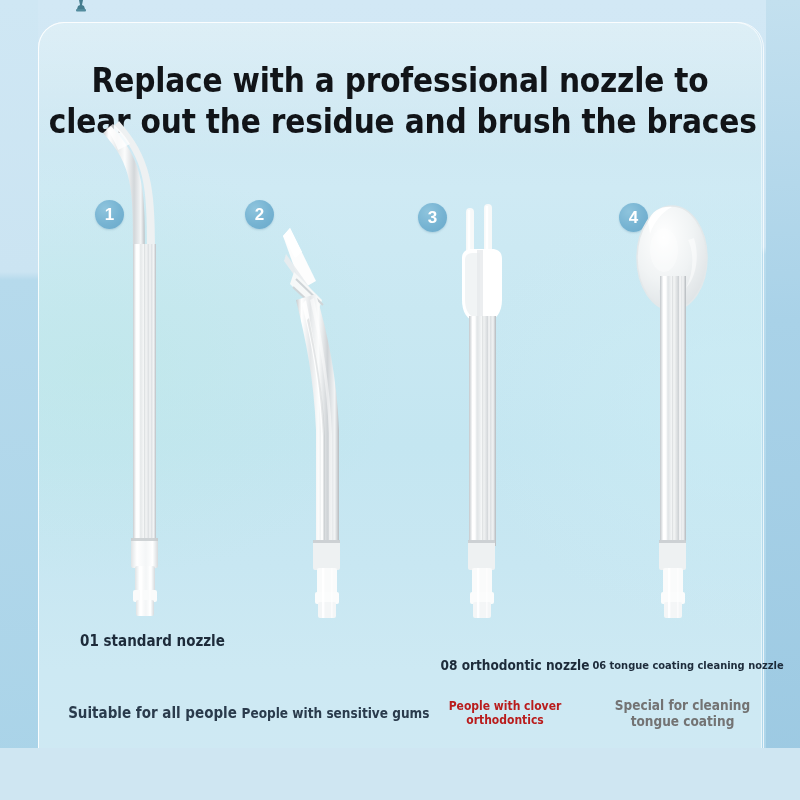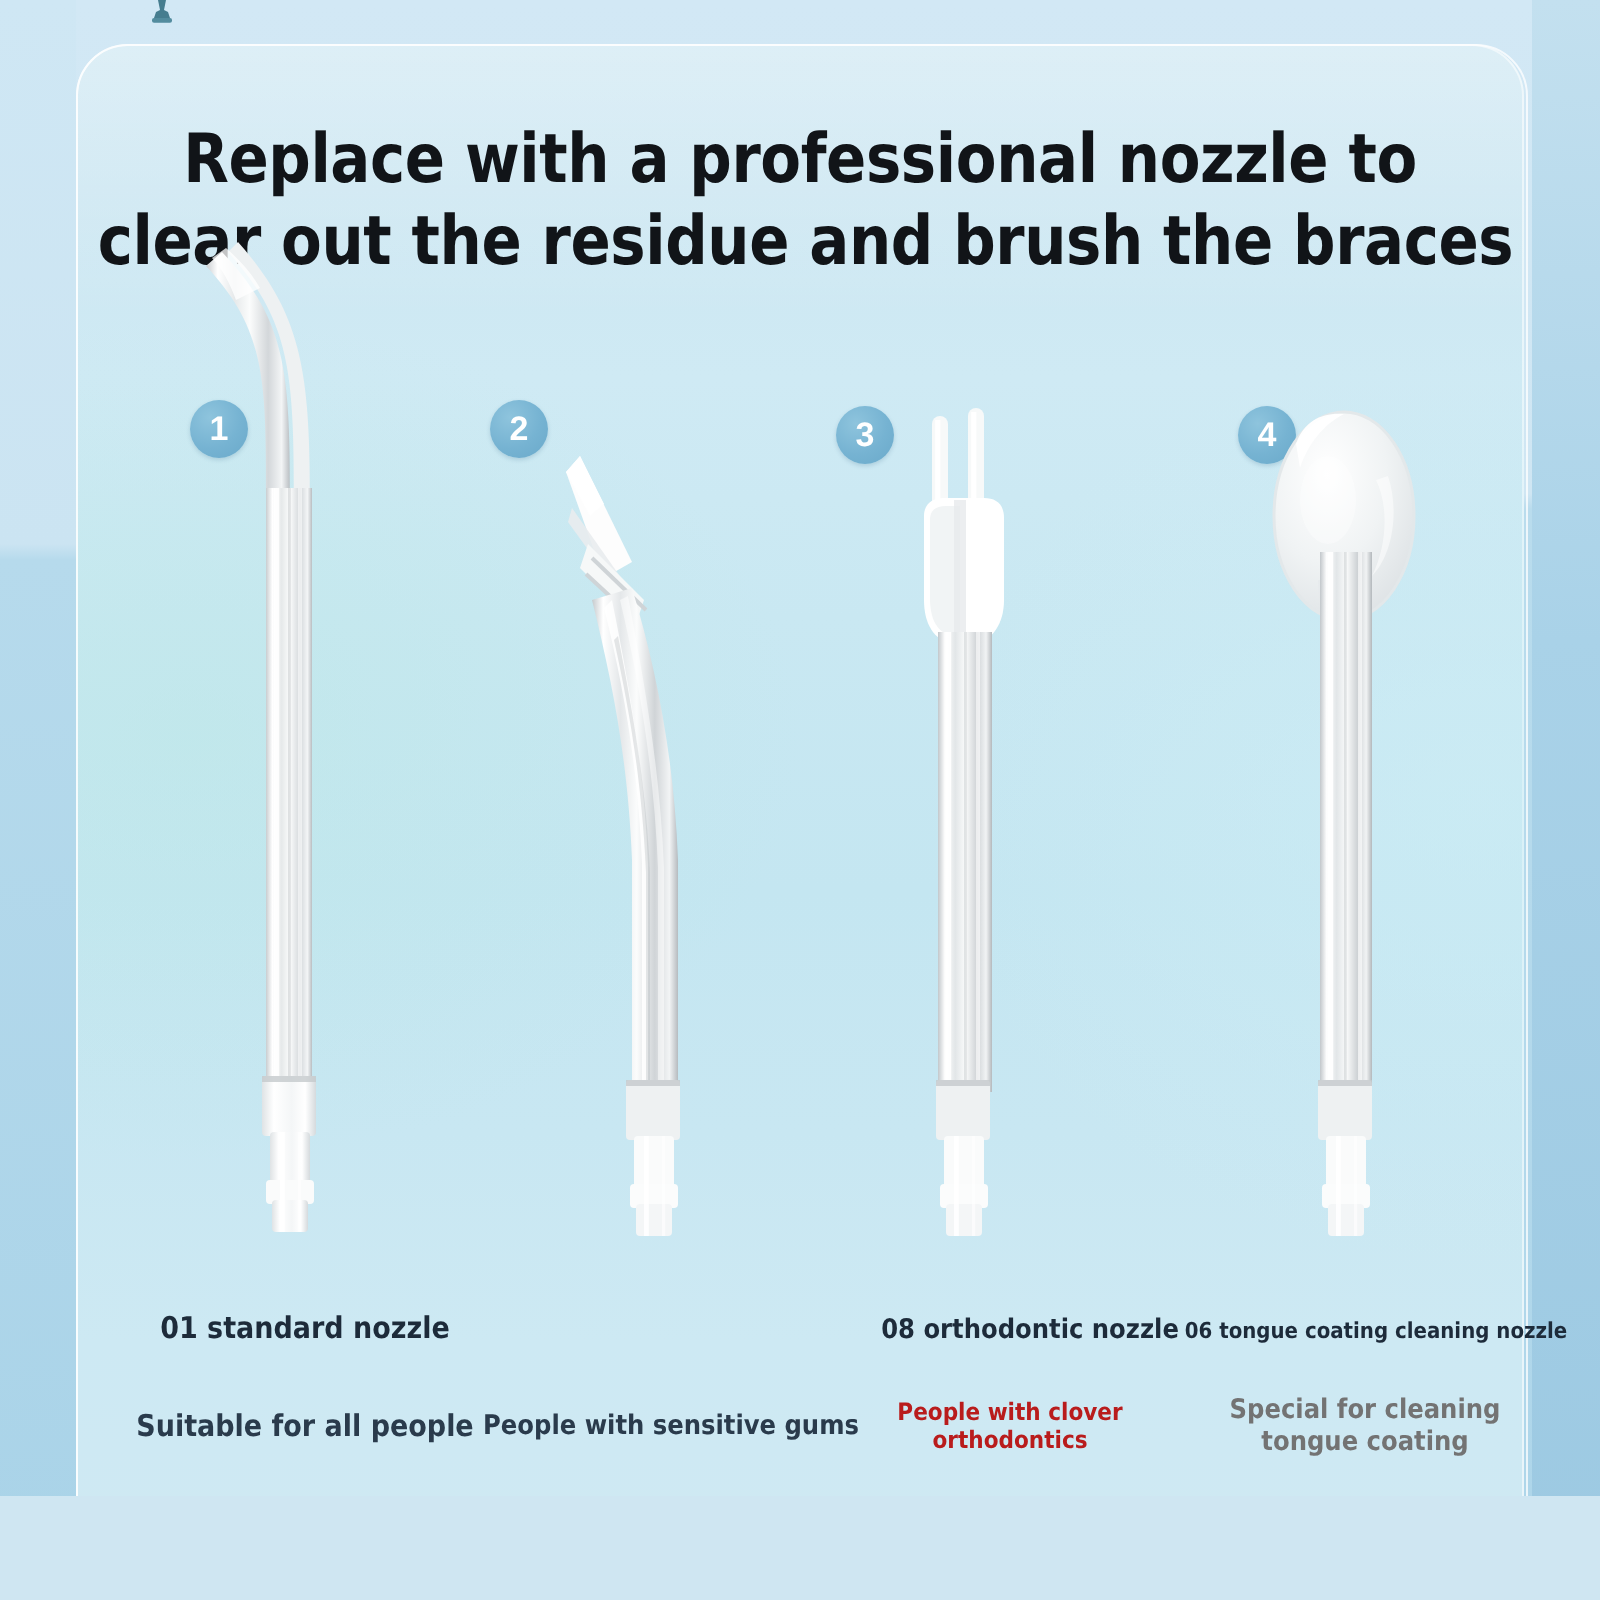--- a/index.html
+++ b/index.html
@@ -263,21 +263,21 @@
       <rect x="59" y="540" width="27" height="30" rx="2" fill="#eef1f2"></rect>
       <rect x="59" y="540" width="27" height="3" fill="#c4c9cc" opacity=".8"></rect>
       <rect x="63" y="568" width="20" height="28" rx="2" fill="#fafbfb"></rect>
       <rect x="61" y="592" width="24" height="12" rx="2" fill="#fbfcfc"></rect>
       <rect x="64" y="602" width="18" height="16" rx="2" fill="#f4f6f7"></rect>
       <rect x="68" y="568" width="2.4" height="50" fill="#ffffff" opacity=".9"></rect>
       <rect x="77" y="568" width="1.6" height="50" fill="#ffffff" opacity=".6"></rect>
     </svg>
   </div>
 
-  <div class="label" style="left:40px;top:655px;width:225px;font-size:15px;">01 standard nozzle</div>
+  <div class="label" style="left:40px;top:632px;width:225px;font-size:15px;">01 standard nozzle</div>
   <div class="label" style="left:420px;top:657px;width:190px;font-size:13.5px;">08 orthodontic nozzle</div>
   <div class="label" style="left:578px;top:659px;width:220px;font-size:11px;">06 tongue coating cleaning nozzle</div>
 
   <div class="desc" style="left:228px;top:706px;width:215px;font-size:13.5px;color:#2a3b4c;">People with sensitive gums</div>
   <div class="desc" style="left:40px;top:705px;width:225px;font-size:15px;color:#2a3b4c;">Suitable for all people</div>
   <div class="desc" style="left:430px;top:700px;width:150px;font-size:12px;color:#b91c1c;white-space:pre-line;">People with clover
 orthodontics</div>
   <div class="desc" style="left:600px;top:698px;width:165px;font-size:13.5px;color:#737373;white-space:pre-line;">Special for cleaning
 tongue coating</div>
 

